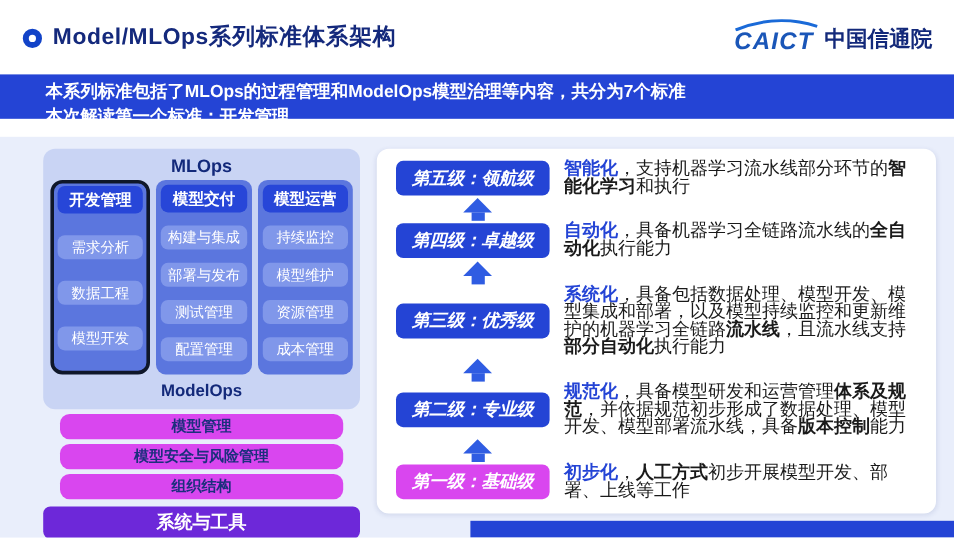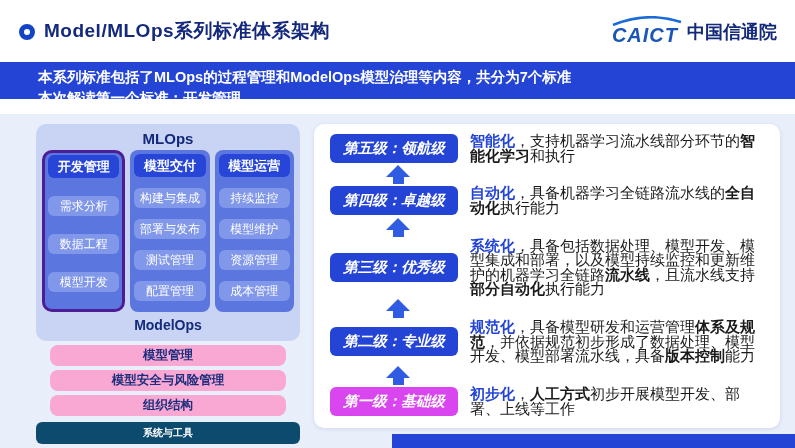--- a/index.html
+++ b/index.html
@@ -43,38 +43,38 @@
   .left-region { position:absolute; left:36px; top:10px; width:264px; }
   .mlops-panel { background:#c9d4f4; border-radius:10px; padding:5px 6px 6px 6px; }
   .mlops-title, .modelops-title { text-align:center; font-weight:bold; color:#13297a; }
   .mlops-title { font-size:15px; height:20px; line-height:20px; }
   .modelops-title { font-size:14px; height:19px; line-height:19px; margin-top:4px; }
   .columns { display:flex; gap:5px; height:162px; margin-top:1px; }
   .col {
     flex:1; background:#5b76de; border-radius:8px; padding:4px;
     display:flex; flex-direction:column;
   }
-  .col-highlight { border:3px solid #4c1d95; border-radius:10px; padding:2px 3px 3px 3px; }
+  .col-highlight { border:3px solid #0f172a; border-radius:10px; padding:2px 3px 3px 3px; }
   .col-header {
     background:#2746d8; color:#fff; font-weight:bold; font-size:13px;
     text-align:center; padding:4px 1px; border-radius:6px; line-height:15px;
   }
   .col-items { flex:1; display:flex; flex-direction:column; justify-content:space-evenly; gap:4px; margin-top:4px; }
   .col-item {
     background:#8097ea; color:#fff; font-size:12px; line-height:14px;
     text-align:center; padding:3px 1px; border-radius:6px;
   }
   .bar {
-    margin:4px 14px 0 14px; background:#f9a8d4; color:#1c2f7d; font-weight:bold;
+    margin:4px 14px 0 14px; background:#d946ef; color:#1c2f7d; font-weight:bold;
     font-size:12.5px; text-align:center; padding:2px 0; border-radius:8px;
   }
   .bar:first-of-type { margin-top:6px; }
   .bottom-bar {
-    margin-top:6px; background:#0c4a6e; color:#fff; font-weight:bold;
-    font-size:10px; text-align:center; padding:4px 1px; border-radius:6px;
+    margin-top:6px; background:#6d28d9; color:#fff; font-weight:bold;
+    font-size:15px; text-align:center; padding:4px 1px; border-radius:6px;
   }
 
   
   .right-panel {
     position:absolute; left:314px; top:10px; width:466px; height:304px;
     background:#ffffff; border-radius:10px; box-shadow:0 1px 4px rgba(30,50,120,0.12);
     padding:10px 14px 12px 16px;
     display:flex; flex-direction:column; justify-content:space-between;
   }
   .level-row { display:flex; align-items:center; gap:12px; }

